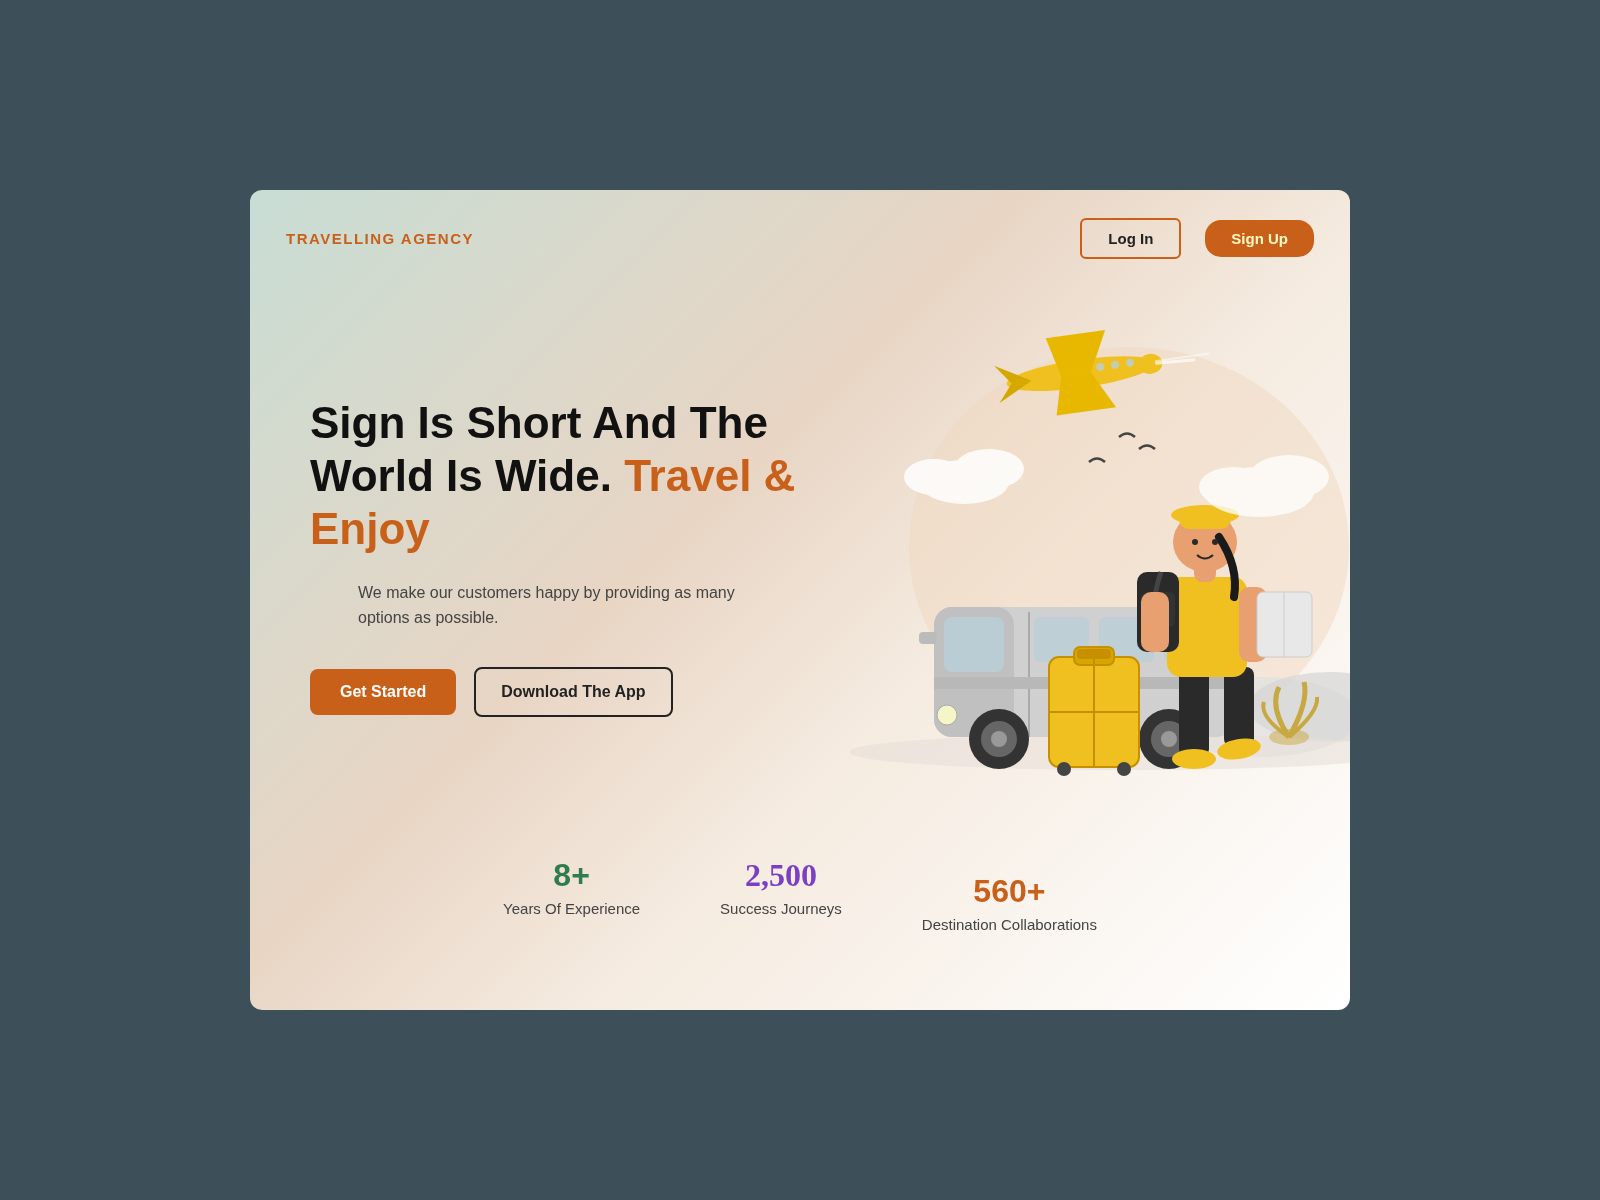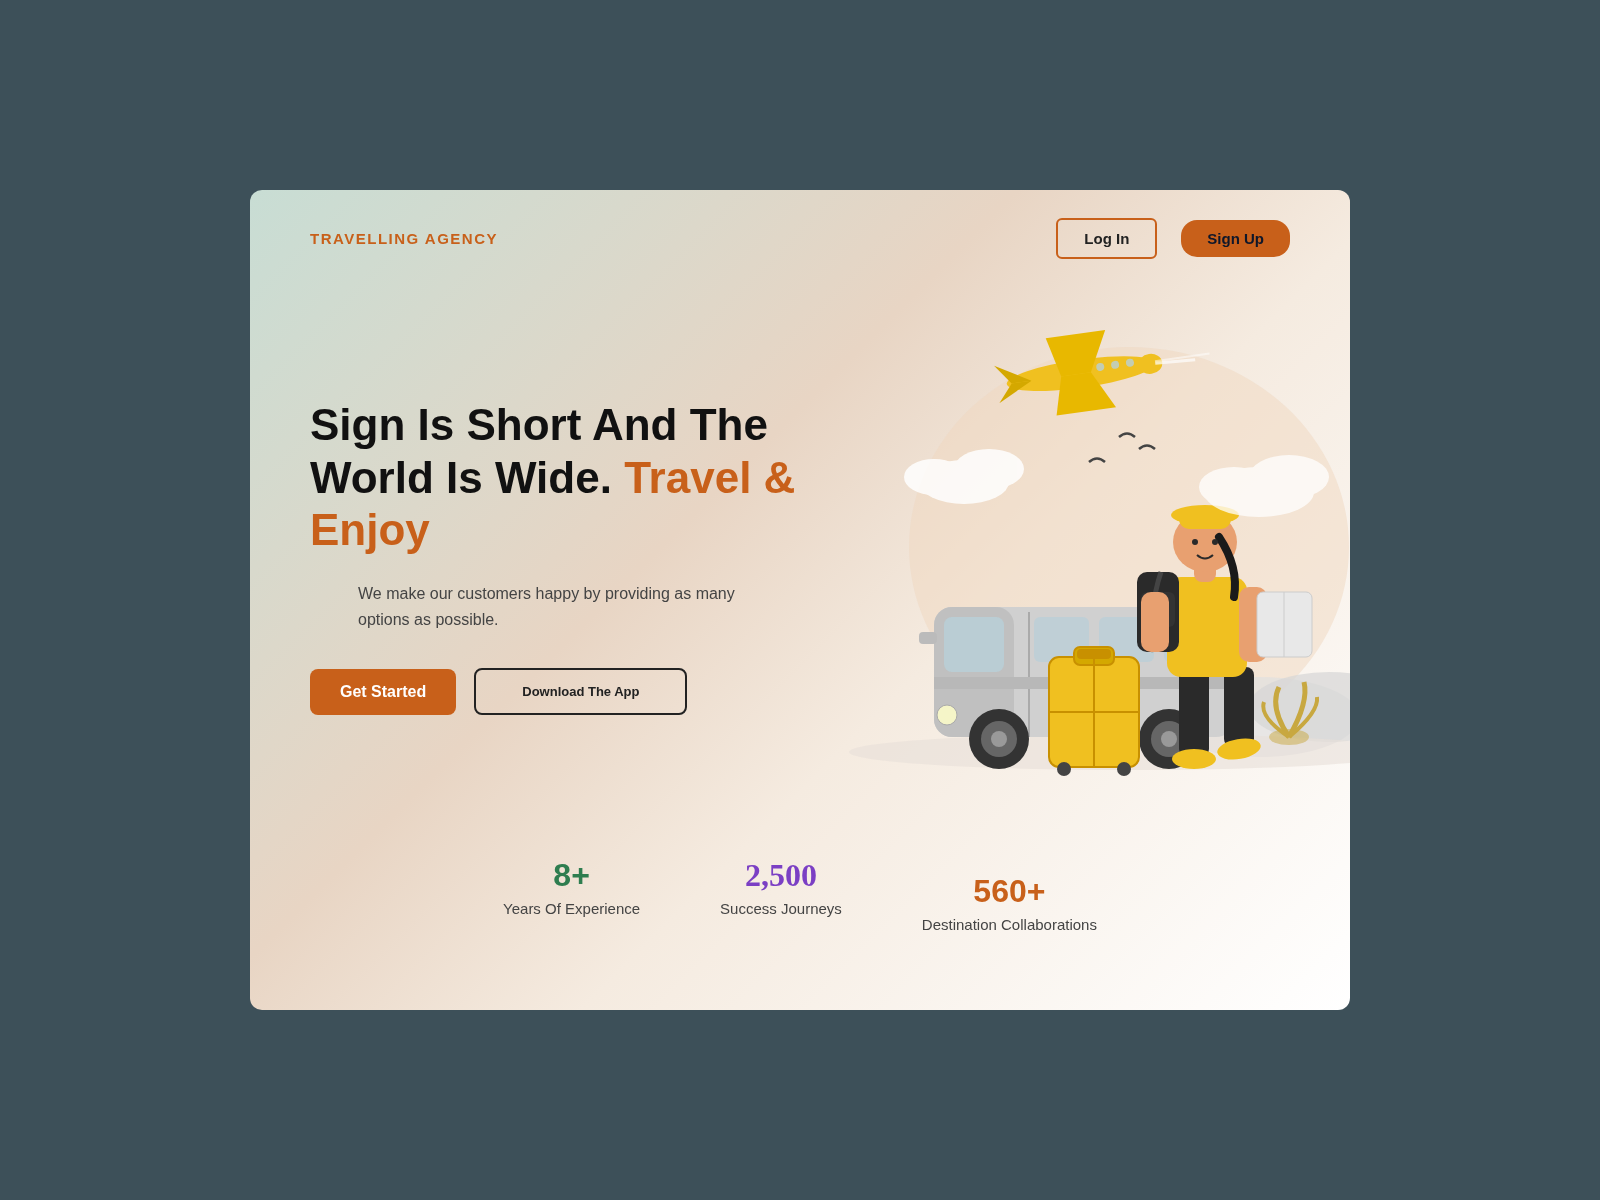--- a/index.html
+++ b/index.html
@@ -16,21 +16,21 @@
       min-height: 820px;
       background: linear-gradient(135deg, #c8ddd4 0%, #e8d5c4 40%, #f5ebe0 60%, #ffffff 100%);
       border-radius: 12px;
       overflow: hidden;
       position: relative;
     }
     
     .navbar {
       display: flex;
       align-items: center;
-      padding: 28px 60px;
+      padding: 28px 36px;
       justify-content: space-between;
     }
     .logo {
       font-size: 15px;
       font-weight: 700;
       color: #c8601a;
       letter-spacing: 1.5px;
       text-transform: uppercase;
     }
     .nav-links {
@@ -69,21 +69,21 @@
       color: #222;
       font-size: 15px;
       font-weight: 600;
       border-radius: 6px;
       cursor: pointer;
     }
     .btn-signup {
       padding: 10px 26px;
       border: none;
       background: #c8601a;
-      color: #0f172a;
+      color: #fef9c3;
       font-size: 15px;
       font-weight: 600;
       border-radius: 16px;
       cursor: pointer;
     }
     
     .hero {
       display: flex;
       align-items: center;
       padding: 20px 60px 0 60px;
@@ -123,24 +123,24 @@
       background: #c8601a;
       color: #fff;
       font-size: 16px;
       font-weight: 600;
       border: none;
       border-radius: 8px;
       cursor: pointer;
       text-align: center;
     }
     .btn-download {
-      padding: 14px 46px;
+      padding: 14px 25px;
       background: transparent;
       color: #222;
-      font-size: 13px;
+      font-size: 16px;
       font-weight: 600;
       border: 2px solid #222;
       border-radius: 8px;
       cursor: pointer;
     }
     
     .hero-illustration {
       flex: 0 0 55%;
       max-width: 55%;
       position: relative;

